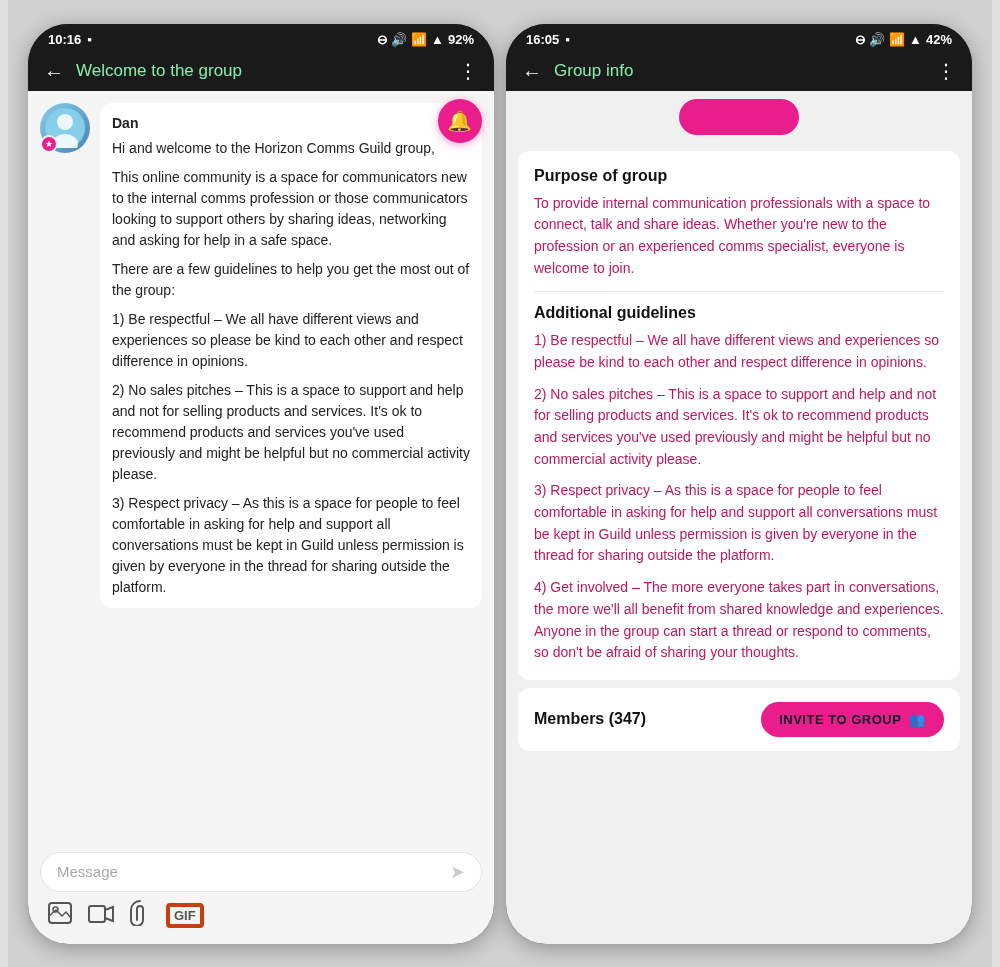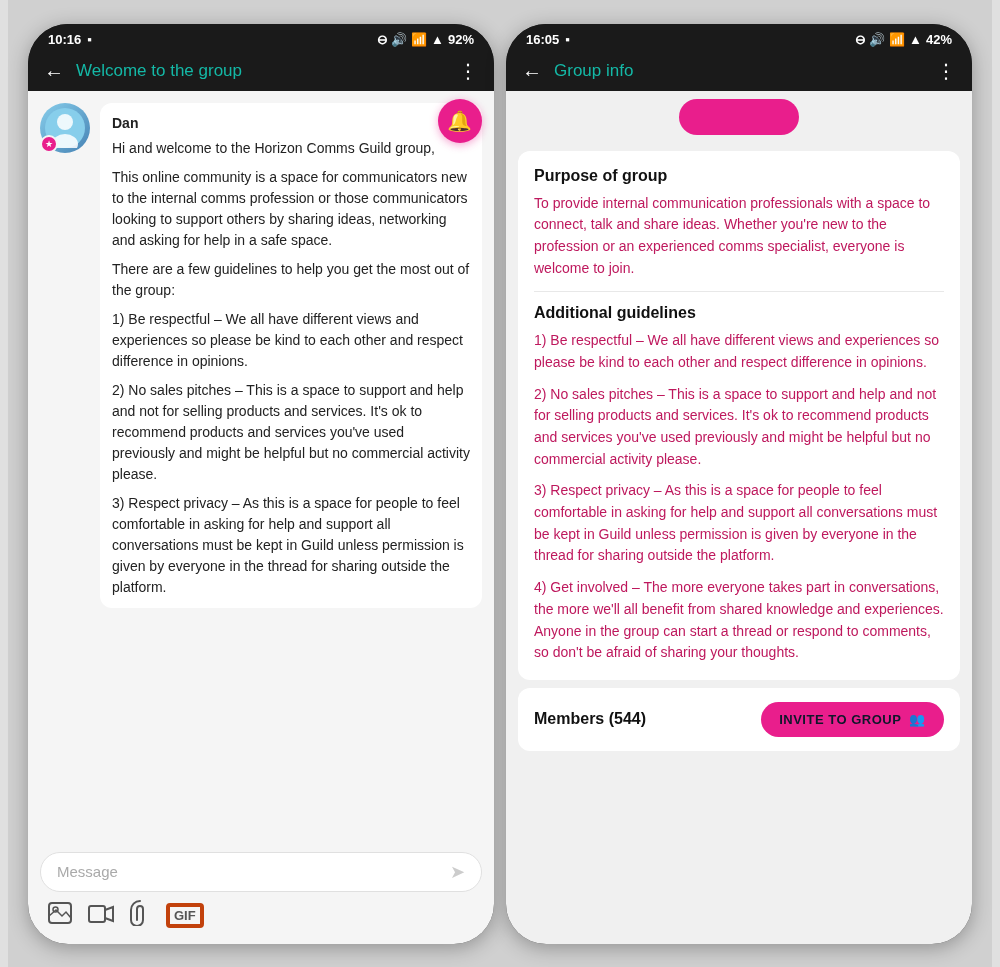--- a/index.html
+++ b/index.html
@@ -61,21 +61,21 @@
     }
     .back-arrow {
       font-size: 20px;
       cursor: pointer;
       color: white;
     }
     .top-bar-title {
       flex: 1;
       font-size: 17px;
       font-weight: 500;
-      color: #14b8a6;
+      color: #86efac;
     }
     .more-icon {
       font-size: 20px;
       color: white;
       cursor: pointer;
     }
 
     
     .chat-content {
       flex: 1;
@@ -423,21 +423,21 @@
           <p>1)  Be respectful – We all have different views and experiences so please be kind to each other and respect difference in opinions.</p>
           <p>2)  No sales pitches – This is a space to support and help and not for selling products and services. It's ok to recommend products and services you've used previously and might be helpful but no commercial activity please.</p>
           <p>3)  Respect privacy – As this is a space for people to feel comfortable in asking for help and support all conversations must be kept in Guild unless permission is given by everyone in the thread for sharing outside the platform.</p>
           <p>4)  Get involved – The more everyone takes part in conversations, the more we'll all benefit from shared knowledge and experiences. Anyone in the group can start a thread or respond to comments, so don't be afraid of sharing your thoughts.</p>
         </div>
       </div>
 
       <div class="members-bar">
         <span class="members-label">
           <span>Members</span>
-          <span style="font-weight:700;">(544)</span>
+          <span style="font-weight:700;">(347)</span>
         </span>
         <button class="invite-button">
           <span>INVITE TO GROUP</span>
           <span>👥</span>
         </button>
       </div>
     </div>
   </div>
 
 </div>

